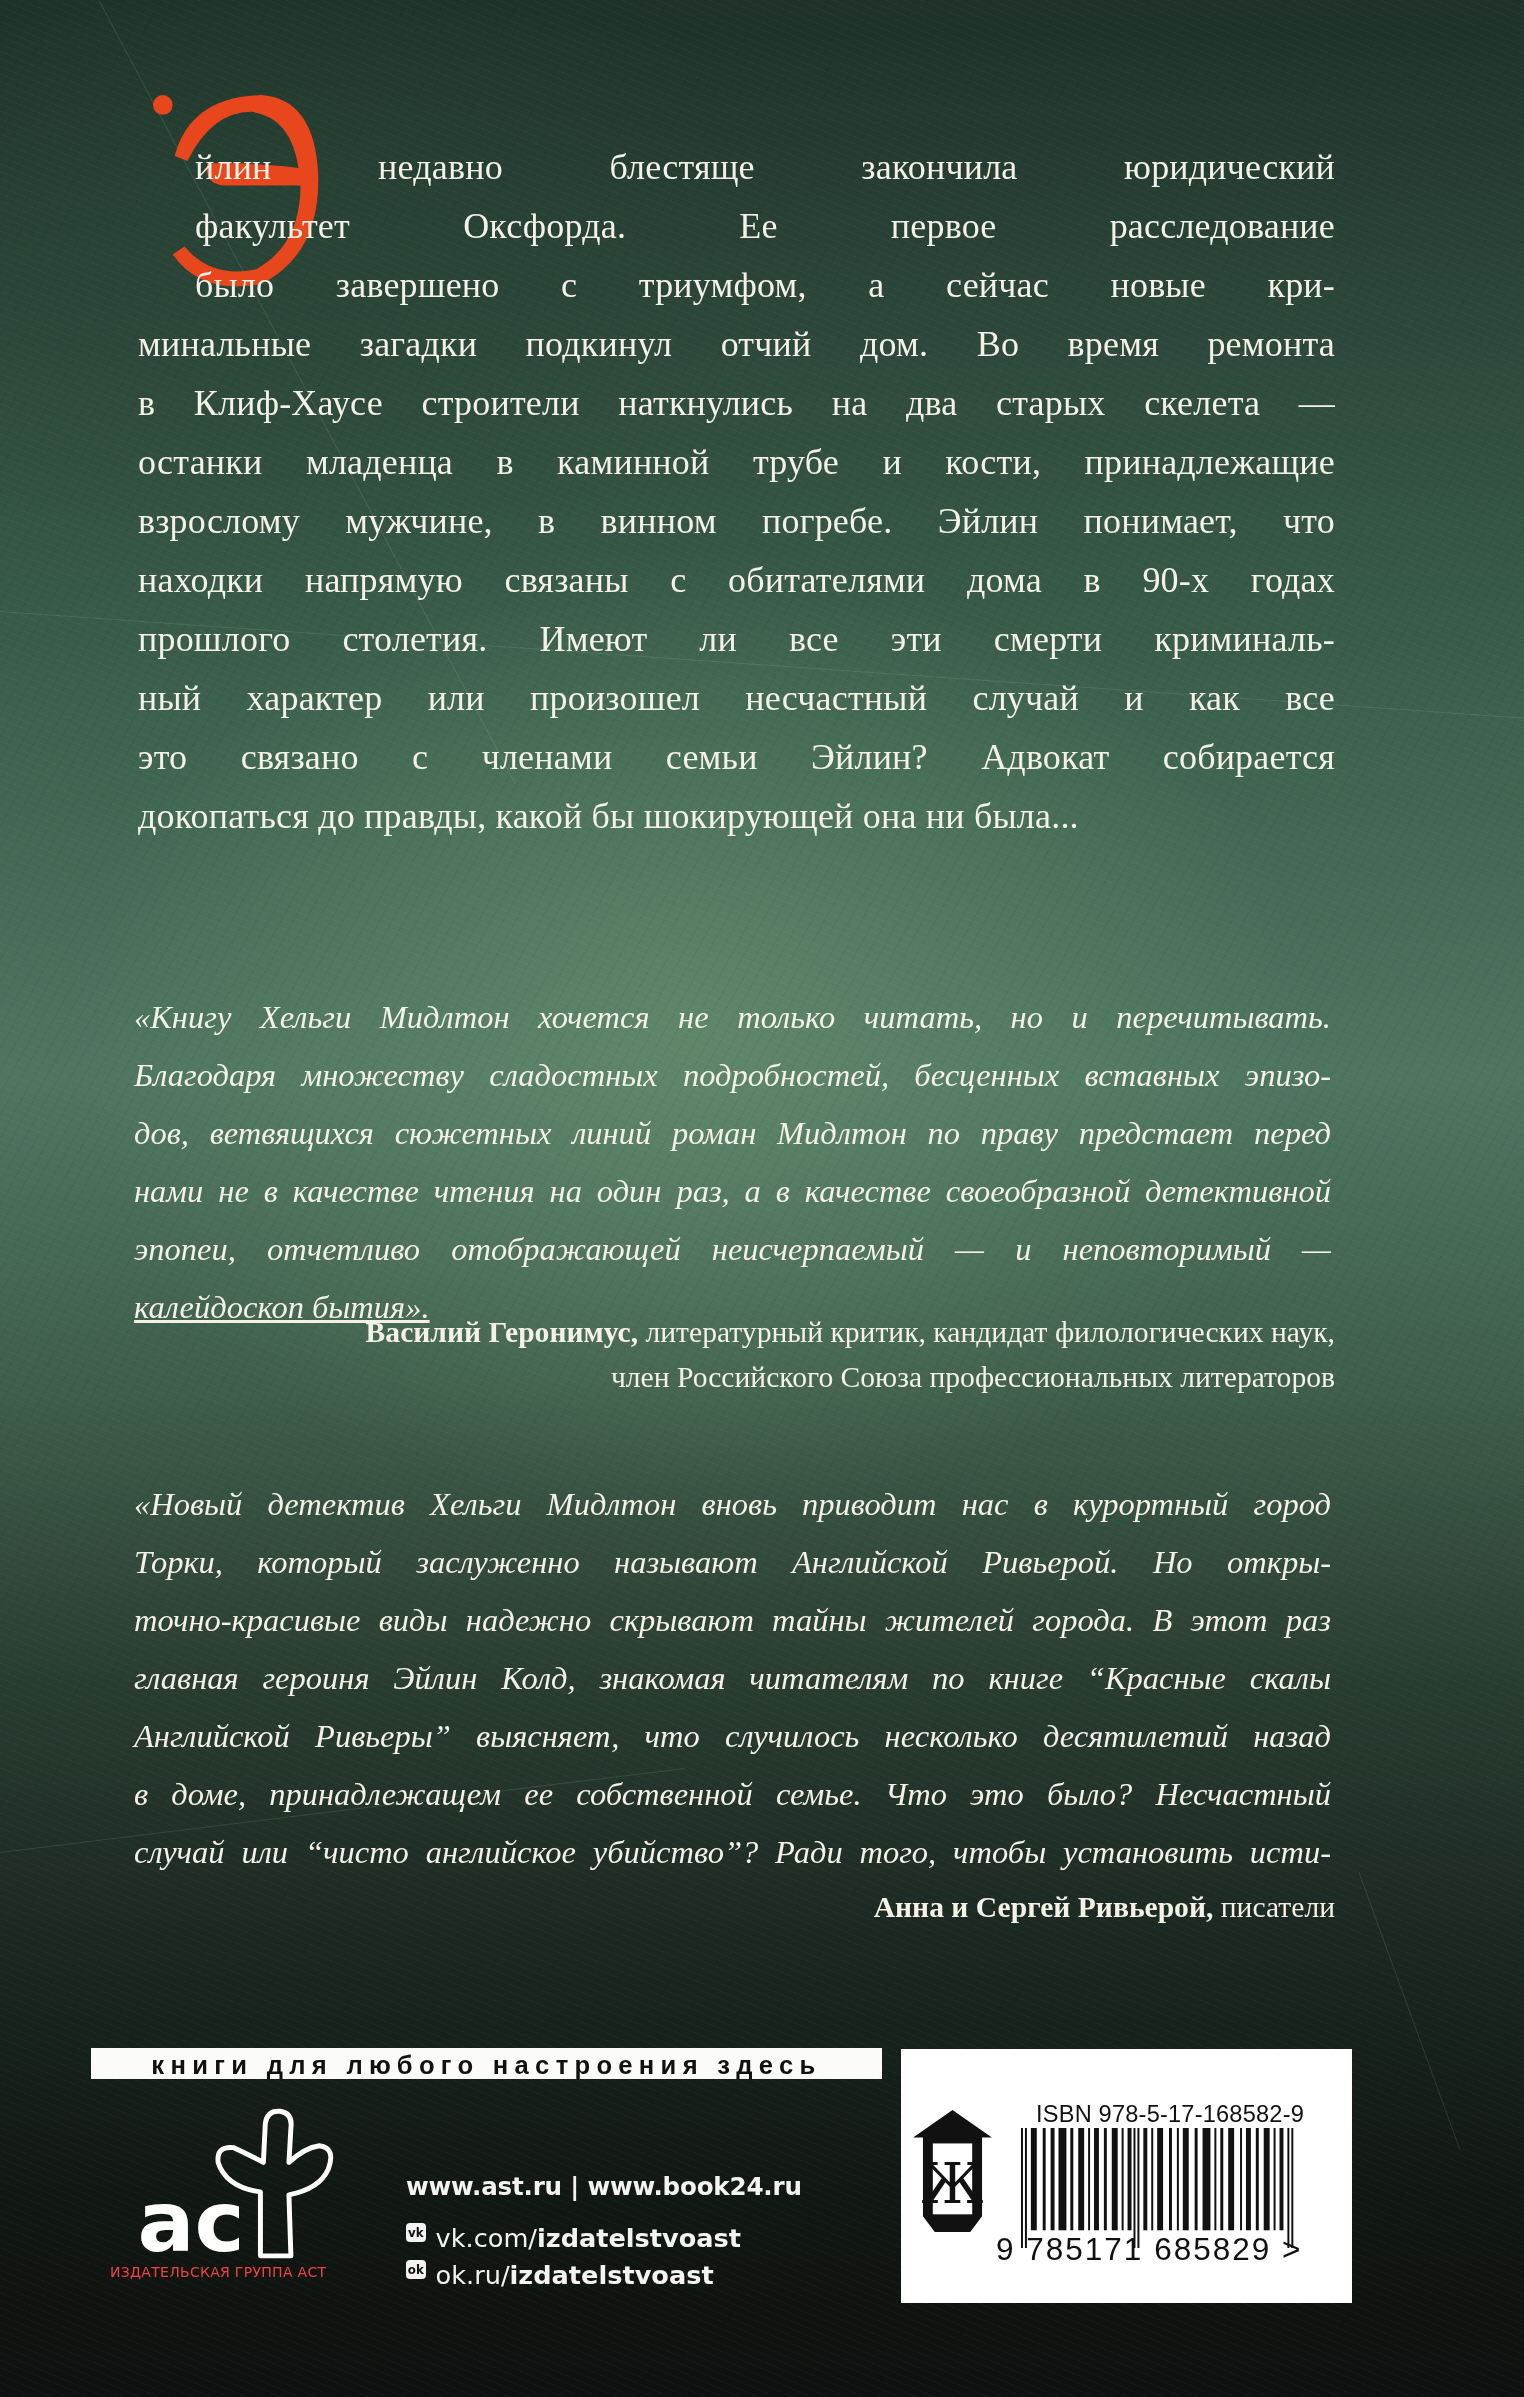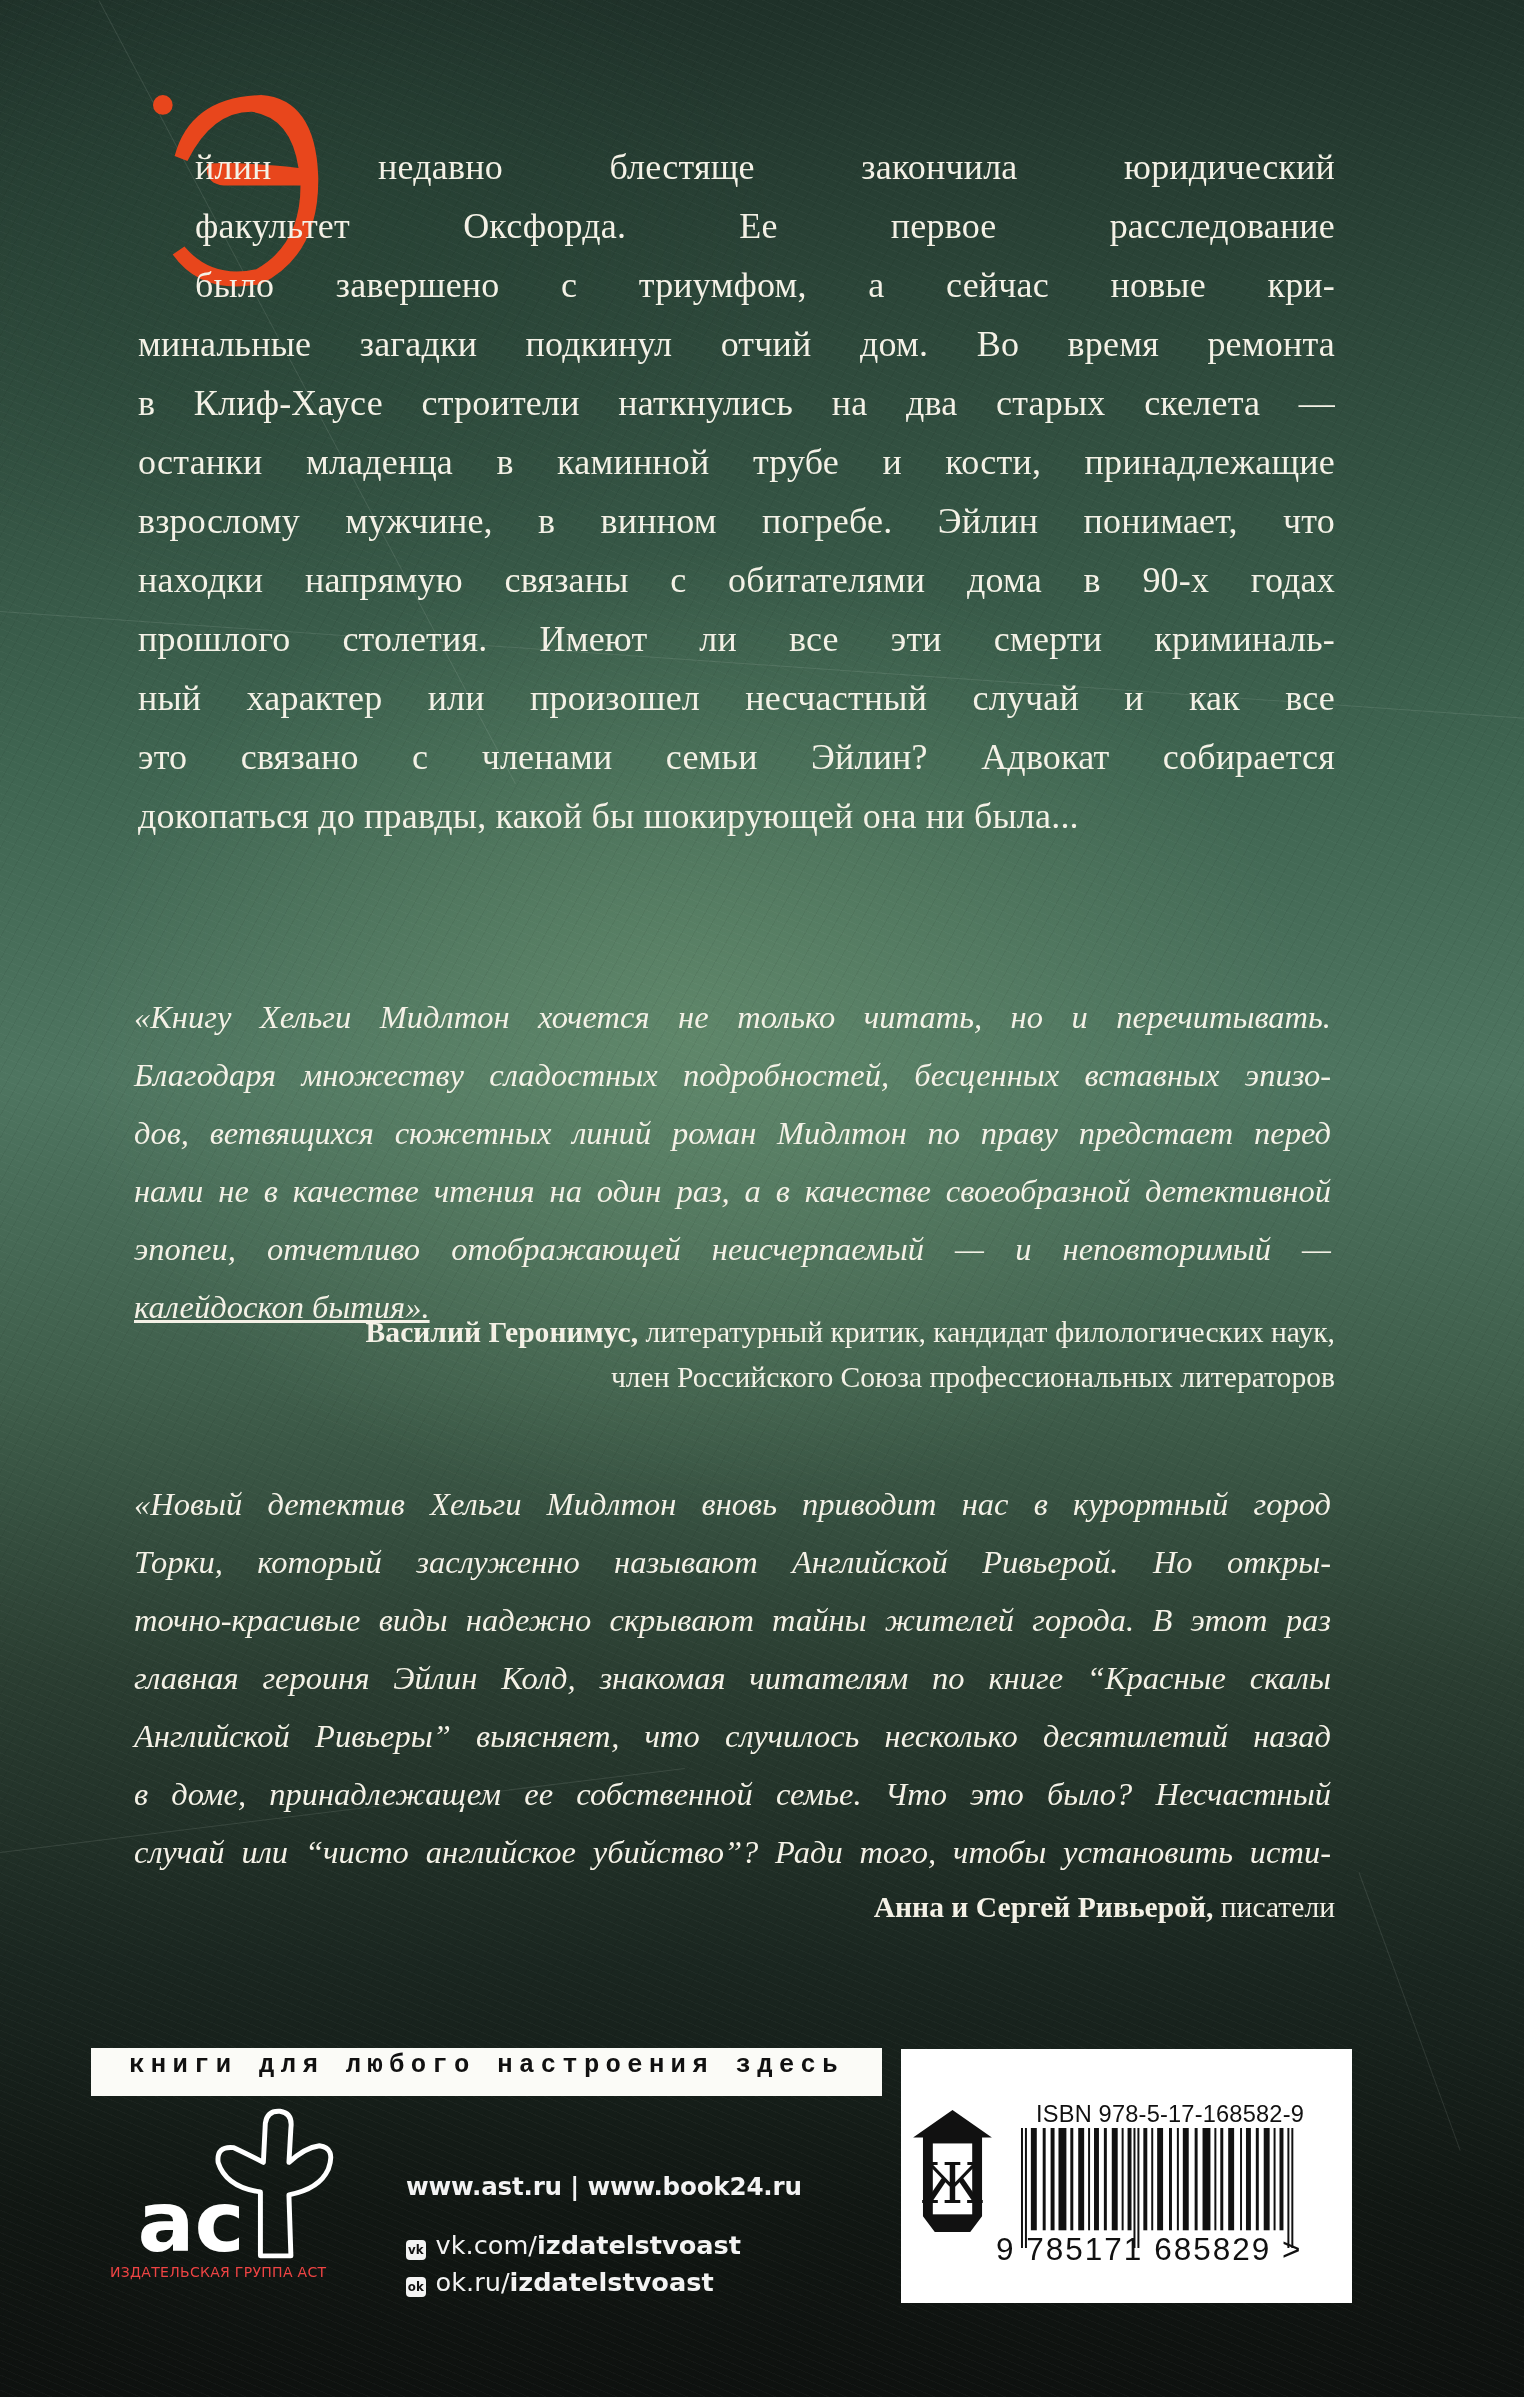--- a/index.html
+++ b/index.html
@@ -44,37 +44,37 @@
 
   .attrib {
     position: absolute; right: 190px; text-align: right;
     font-family: "Liberation Serif", serif; font-size: 29.6px; line-height: 45px;
   }
   .attrib b { font-weight: bold; }
   .a1 { top: 1310px; }
   .a2 { top: 1885px; }
 
   .slogan {
-    position: absolute; left: 91px; top: 2048px; width: 791px; height: 48px;
+    position: absolute; left: 91px; top: 2048px; width: 791px; height: 31px;
     background: #fbfbf7; color: #111;
-    font-family: Liberation Mono, monospace; font-weight: bold; font-size: 25.6px;
+    font-family: Liberation Sans, sans-serif; font-weight: bold; font-size: 25.6px;
     letter-spacing: 6.3px; line-height: 35px; text-align: center; white-space: nowrap;
   }
 
   .logo { position: absolute; left: 108px; top: 2108px; width: 236px; height: 158px; }
   .logo-caption {
     position: absolute; left: 110px; top: 2264px;
     font-family: "DejaVu Sans", sans-serif; font-size: 14px; color: #ef4444; letter-spacing: 0.3px;
   }
   .links {
     position: absolute; left: 406px; top: 2172px; color: #f3f3f3;
     font-family: "DejaVu Sans", sans-serif;
   }
   .links .sites { font-size: 24.6px; font-weight: bold; letter-spacing: -0.2px; margin-bottom: 21.7px; }
-  .links .row { display: flex; align-items: flex-end; font-size: 25.6px; height: 37px; }
+  .links .row { display: flex; align-items: flex-start; font-size: 25.6px; height: 37px; }
   .links .row .ic {
     width: 19.7px; height: 19.7px; border-radius: 3.9px; background: #f3f3f3; color: #111;
     font-size: 11.8px; font-weight: bold; display: inline-flex; align-items: center; justify-content: center; margin-right: 9.9px;
   }
   .links .row b { font-weight: bold; }
 
   .isbn-box {
     position: absolute; left: 901px; top: 2049px; width: 451px; height: 254px; background: #ffffff;
   }
   .isbn-label {

